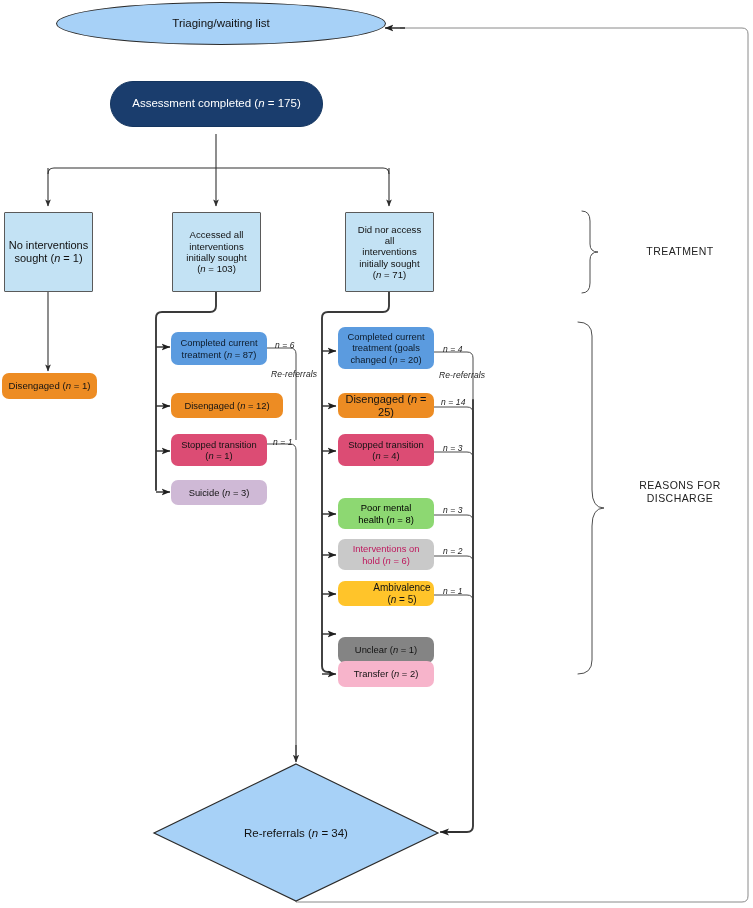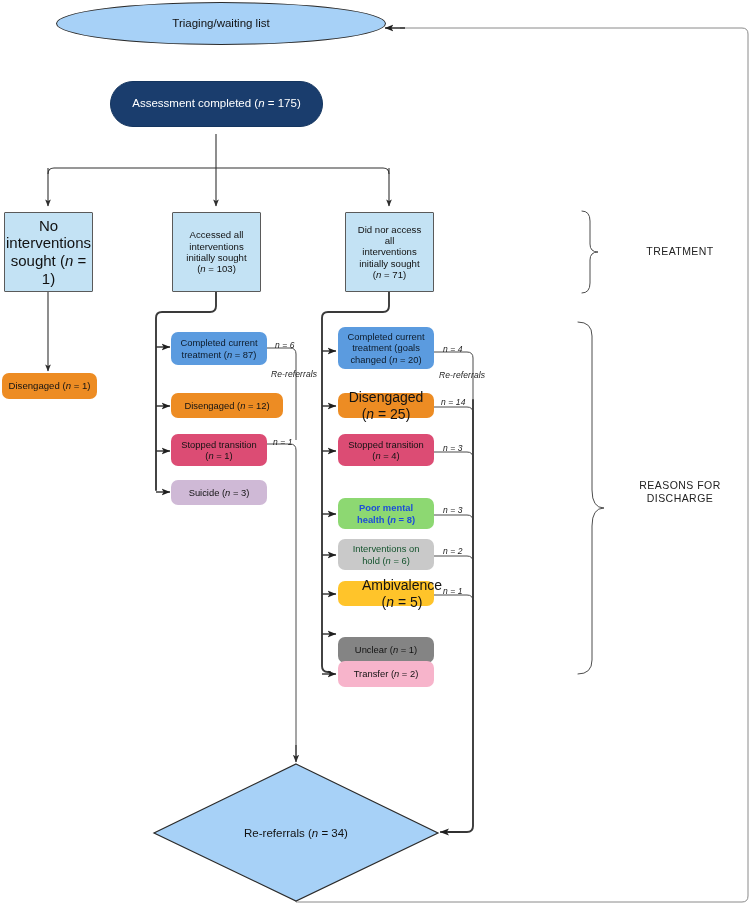--- a/index.html
+++ b/index.html
@@ -19,22 +19,22 @@
   
   .chip{border-radius:7px;border:none;}
 
   .c-ellipse{background:#a7d1f7;color:#111;}
   .c-navy{background:#1a3d6d;color:#ffffff;}
   .c-lightblue{background:#c3e2f4;color:#111;}
   .c-blue{background:#5b9bdf;color:#0d1b2a;}
   .c-orange{background:#ed8c23;color:#131313;}
   .c-crimson{background:#dc4c74;color:#131313;}
   .c-purple{background:#cfb9d6;color:#131313;}
-  .c-green{background:#8dd872;color:#1d4ed8;font-weight:bold;}
-  .c-lgray{background:#c9c9c9;color:#14532d;}
+  .c-green{background:#8dd872;color:#000000;}
+  .c-lgray{background:#c9c9c9;color:#be185d;}
   .c-amber{background:#ffc42a;color:#131313;}
   .c-dgray{background:#848484;color:#131313;}
   .c-pink{background:#f7b4cb;color:#131313;}
   .c-diamond{color:#111;}
   .diamond-lbl{position:absolute;display:flex;align-items:center;justify-content:center;text-align:right;}
 
   .edgelabel{position:absolute;font-style:italic;font-size:8.5px;color:#232323;white-space:nowrap;letter-spacing:.1px;}
   .brace-label{position:absolute;font-size:10.5px;color:#222;letter-spacing:.45px;text-align:center;line-height:1.25;}
 
   i.v{font-style:italic;}
@@ -130,21 +130,21 @@
     <span class="txt" style="font-size:11.5px;">Triaging/waiting list</span>
   </div>
 
   <div class="node pill c-navy" style="left:110px;top:81px;width:213px;height:46px;justify-content:center;">
     <span class="txt" style="font-size:11.5px;">
       <span>Assessment completed (</span><i class="v">n</i><span> = 175)</span>
     </span>
   </div>
 
   <div class="node sq c-lightblue" style="left:4px;top:212px;width:89px;height:80px;">
-    <span class="txt" style="font-size:15px;">
+    <span class="txt" style="font-size:11px;">
       <span>No interventions</span><br>
       <span>sought (</span><i class="v">n</i><span> = 1)</span>
     </span>
   </div>
 
   <div class="node sq c-lightblue" style="left:172px;top:212px;width:89px;height:80px;">
     <span class="txt" style="font-size:9.6px;">
       <span></span>
       <span>Accessed all</span><br>
       <span>interventions</span><br>
@@ -193,21 +193,21 @@
   </div>
 
   <div class="node chip c-blue" style="left:338px;top:327px;width:96px;height:42px;">
     <span class="txt" style="font-size:9.4px;">
       <span>Completed current</span><br>
       <span>treatment (goals</span><br>
       <span>changed (</span><i class="v">n</i><span> = 20)</span>
     </span>
   </div>
   <div class="node chip c-orange" style="left:338px;top:393px;width:96px;height:25px;">
-    <span class="txt" style="font-size:14px;">
+    <span class="txt" style="font-size:11px;">
       <span>Disengaged (</span><i class="v">n</i><span> = 25)</span>
     </span>
   </div>
   <div class="node chip c-crimson" style="left:338px;top:434px;width:96px;height:32px;">
     <span class="txt" style="font-size:9.4px;">
       <span>Stopped transition</span><br>
       <span>(</span><i class="v">n</i><span> = 4)</span>
     </span>
   </div>
   <div class="node chip c-green" style="left:338px;top:498px;width:96px;height:31px;">
@@ -216,21 +216,21 @@
       <span>health (</span><i class="v">n</i><span> = 8)</span>
     </span>
   </div>
   <div class="node chip c-lgray" style="left:338px;top:539px;width:96px;height:31px;">
     <span class="txt" style="font-size:9.4px;">
       <span>Interventions on</span><br>
       <span>hold (</span><i class="v">n</i><span> = 6)</span>
     </span>
   </div>
   <div class="node chip c-amber" style="left:338px;top:581px;width:96px;height:25px;">
-    <span class="txt" style="font-size:14px;padding-left:35px;">
+    <span class="txt" style="font-size:10px;padding-left:35px;">
       <span>Ambivalence (</span><i class="v">n</i><span> = 5)</span>
     </span>
   </div>
   <div class="node chip c-dgray" style="left:338px;top:621px;width:96px;height:26px;margin-top:16px;">
     <span class="txt" style="font-size:9.4px;">
       <span>Unclear (</span><i class="v">n</i><span> = 1)</span>
     </span>
   </div>
   <div class="node chip c-pink" style="left:338px;top:661px;width:96px;height:26px;">
     <span class="txt" style="font-size:9.4px;">

